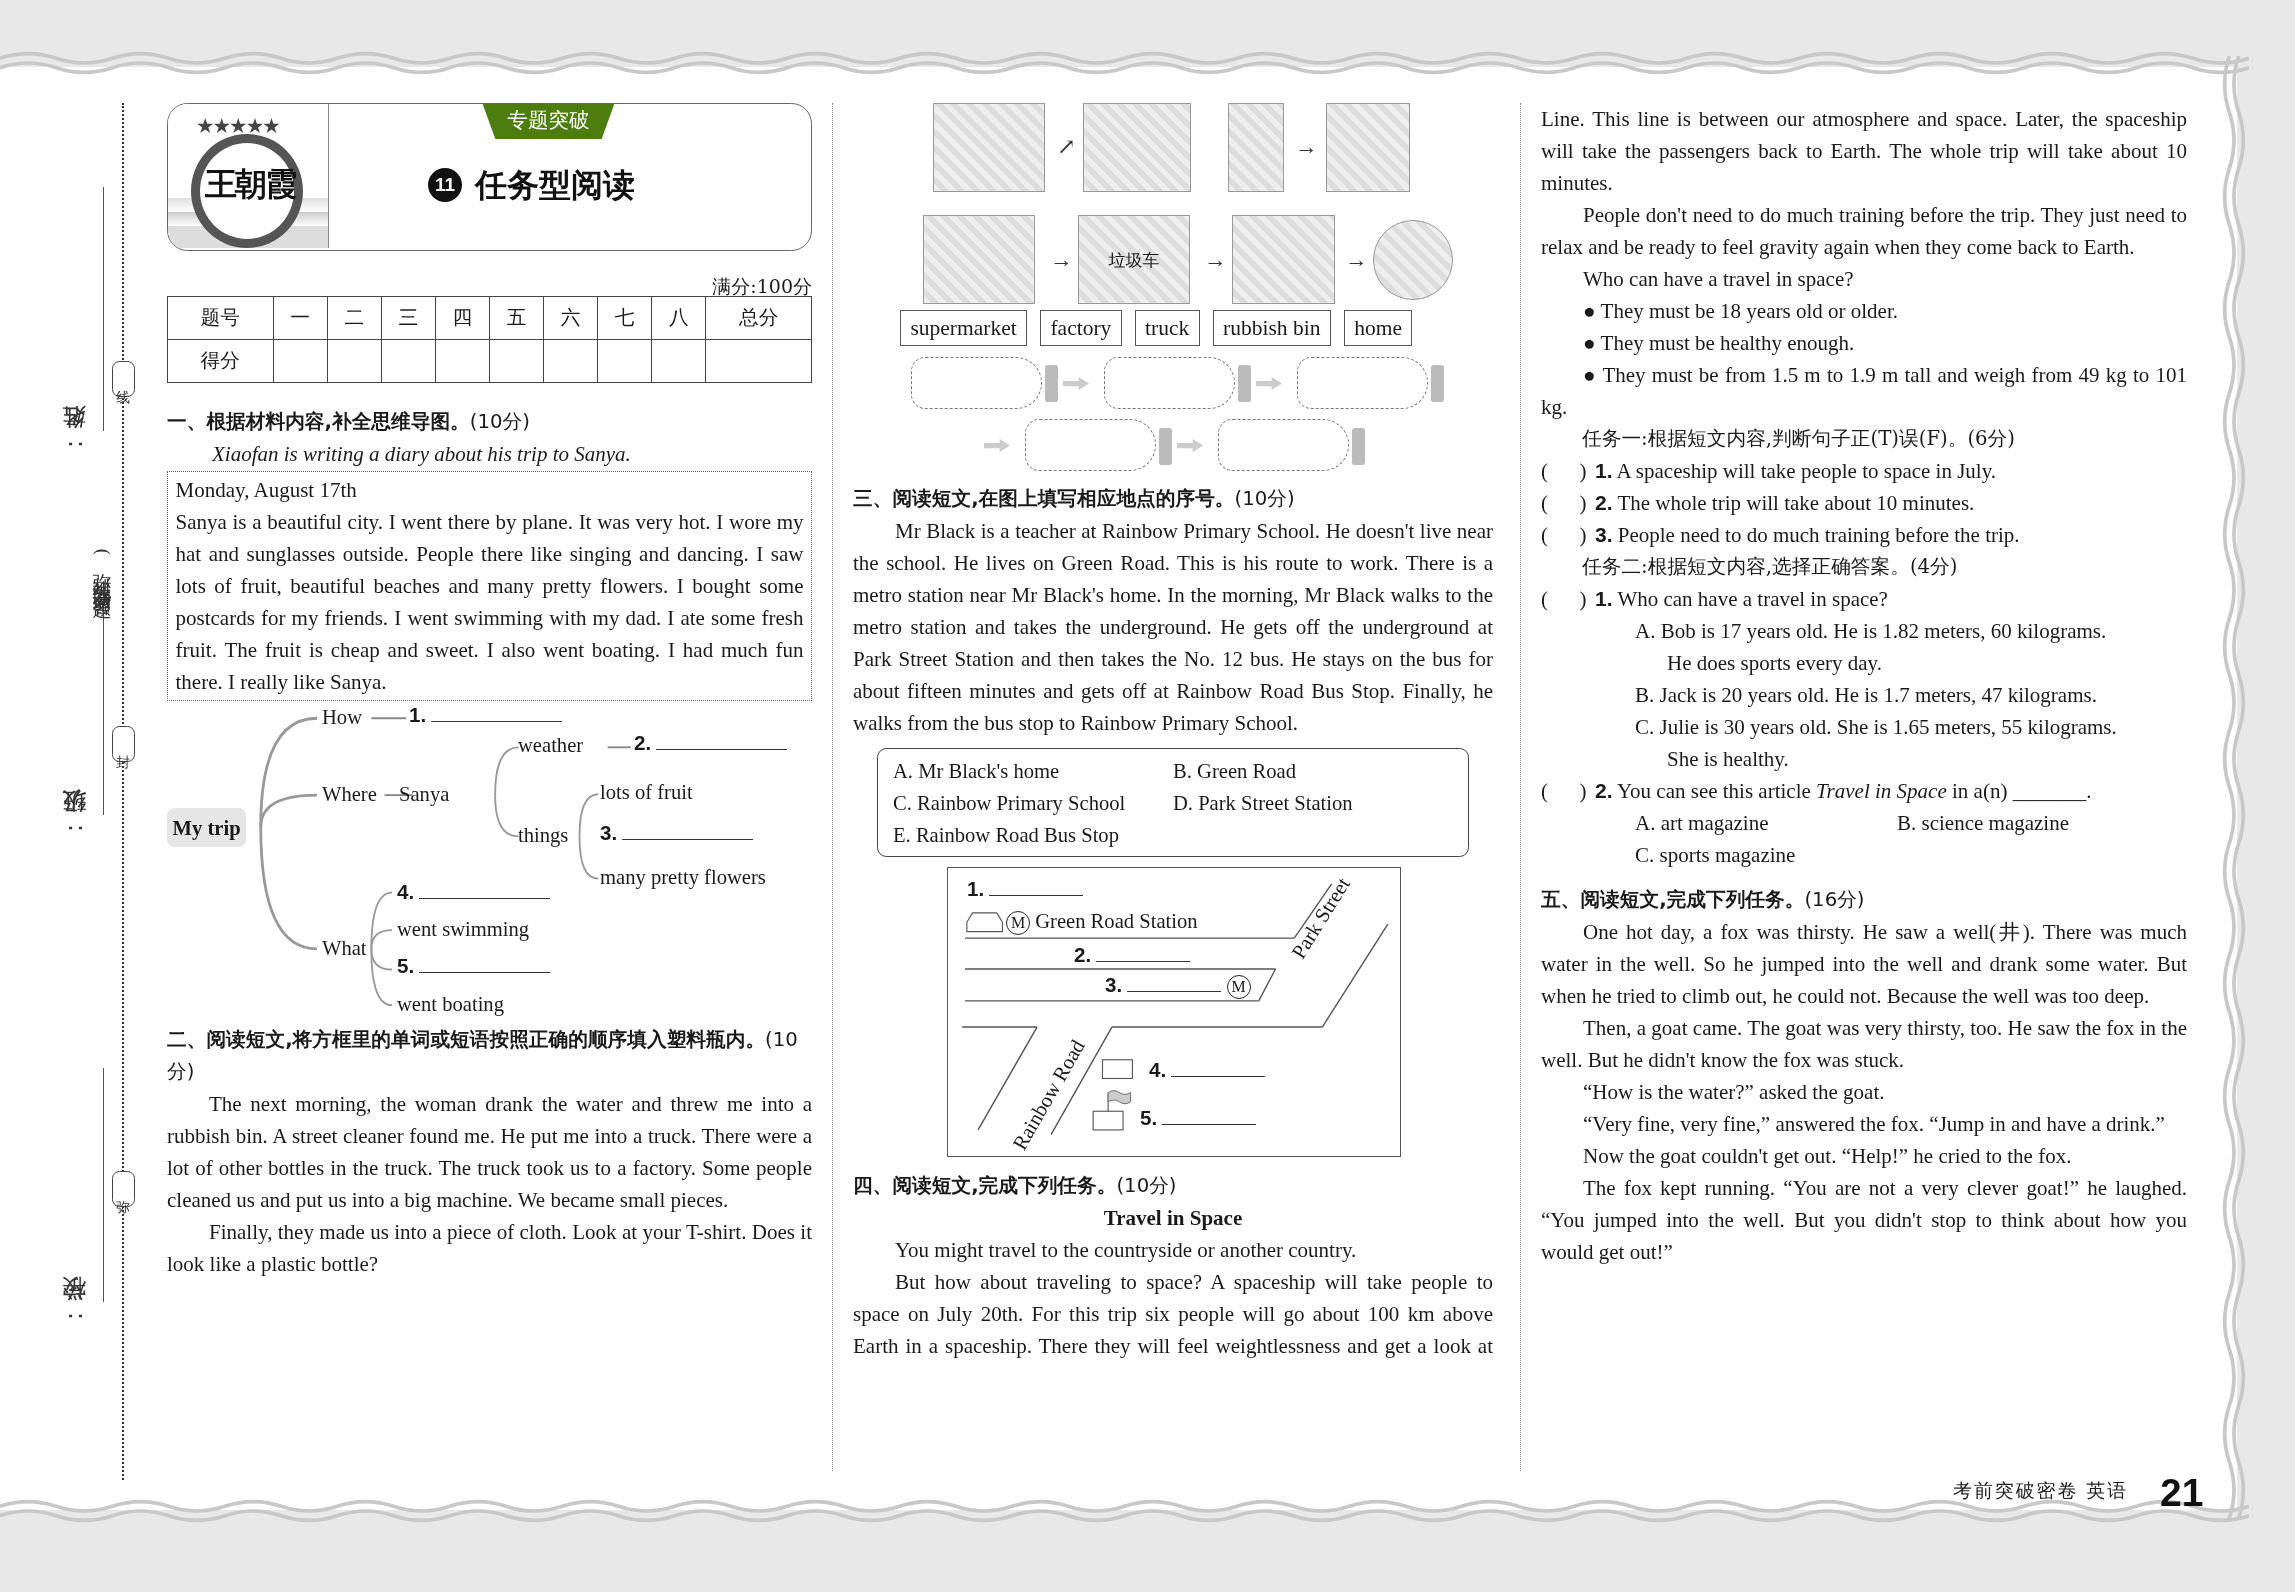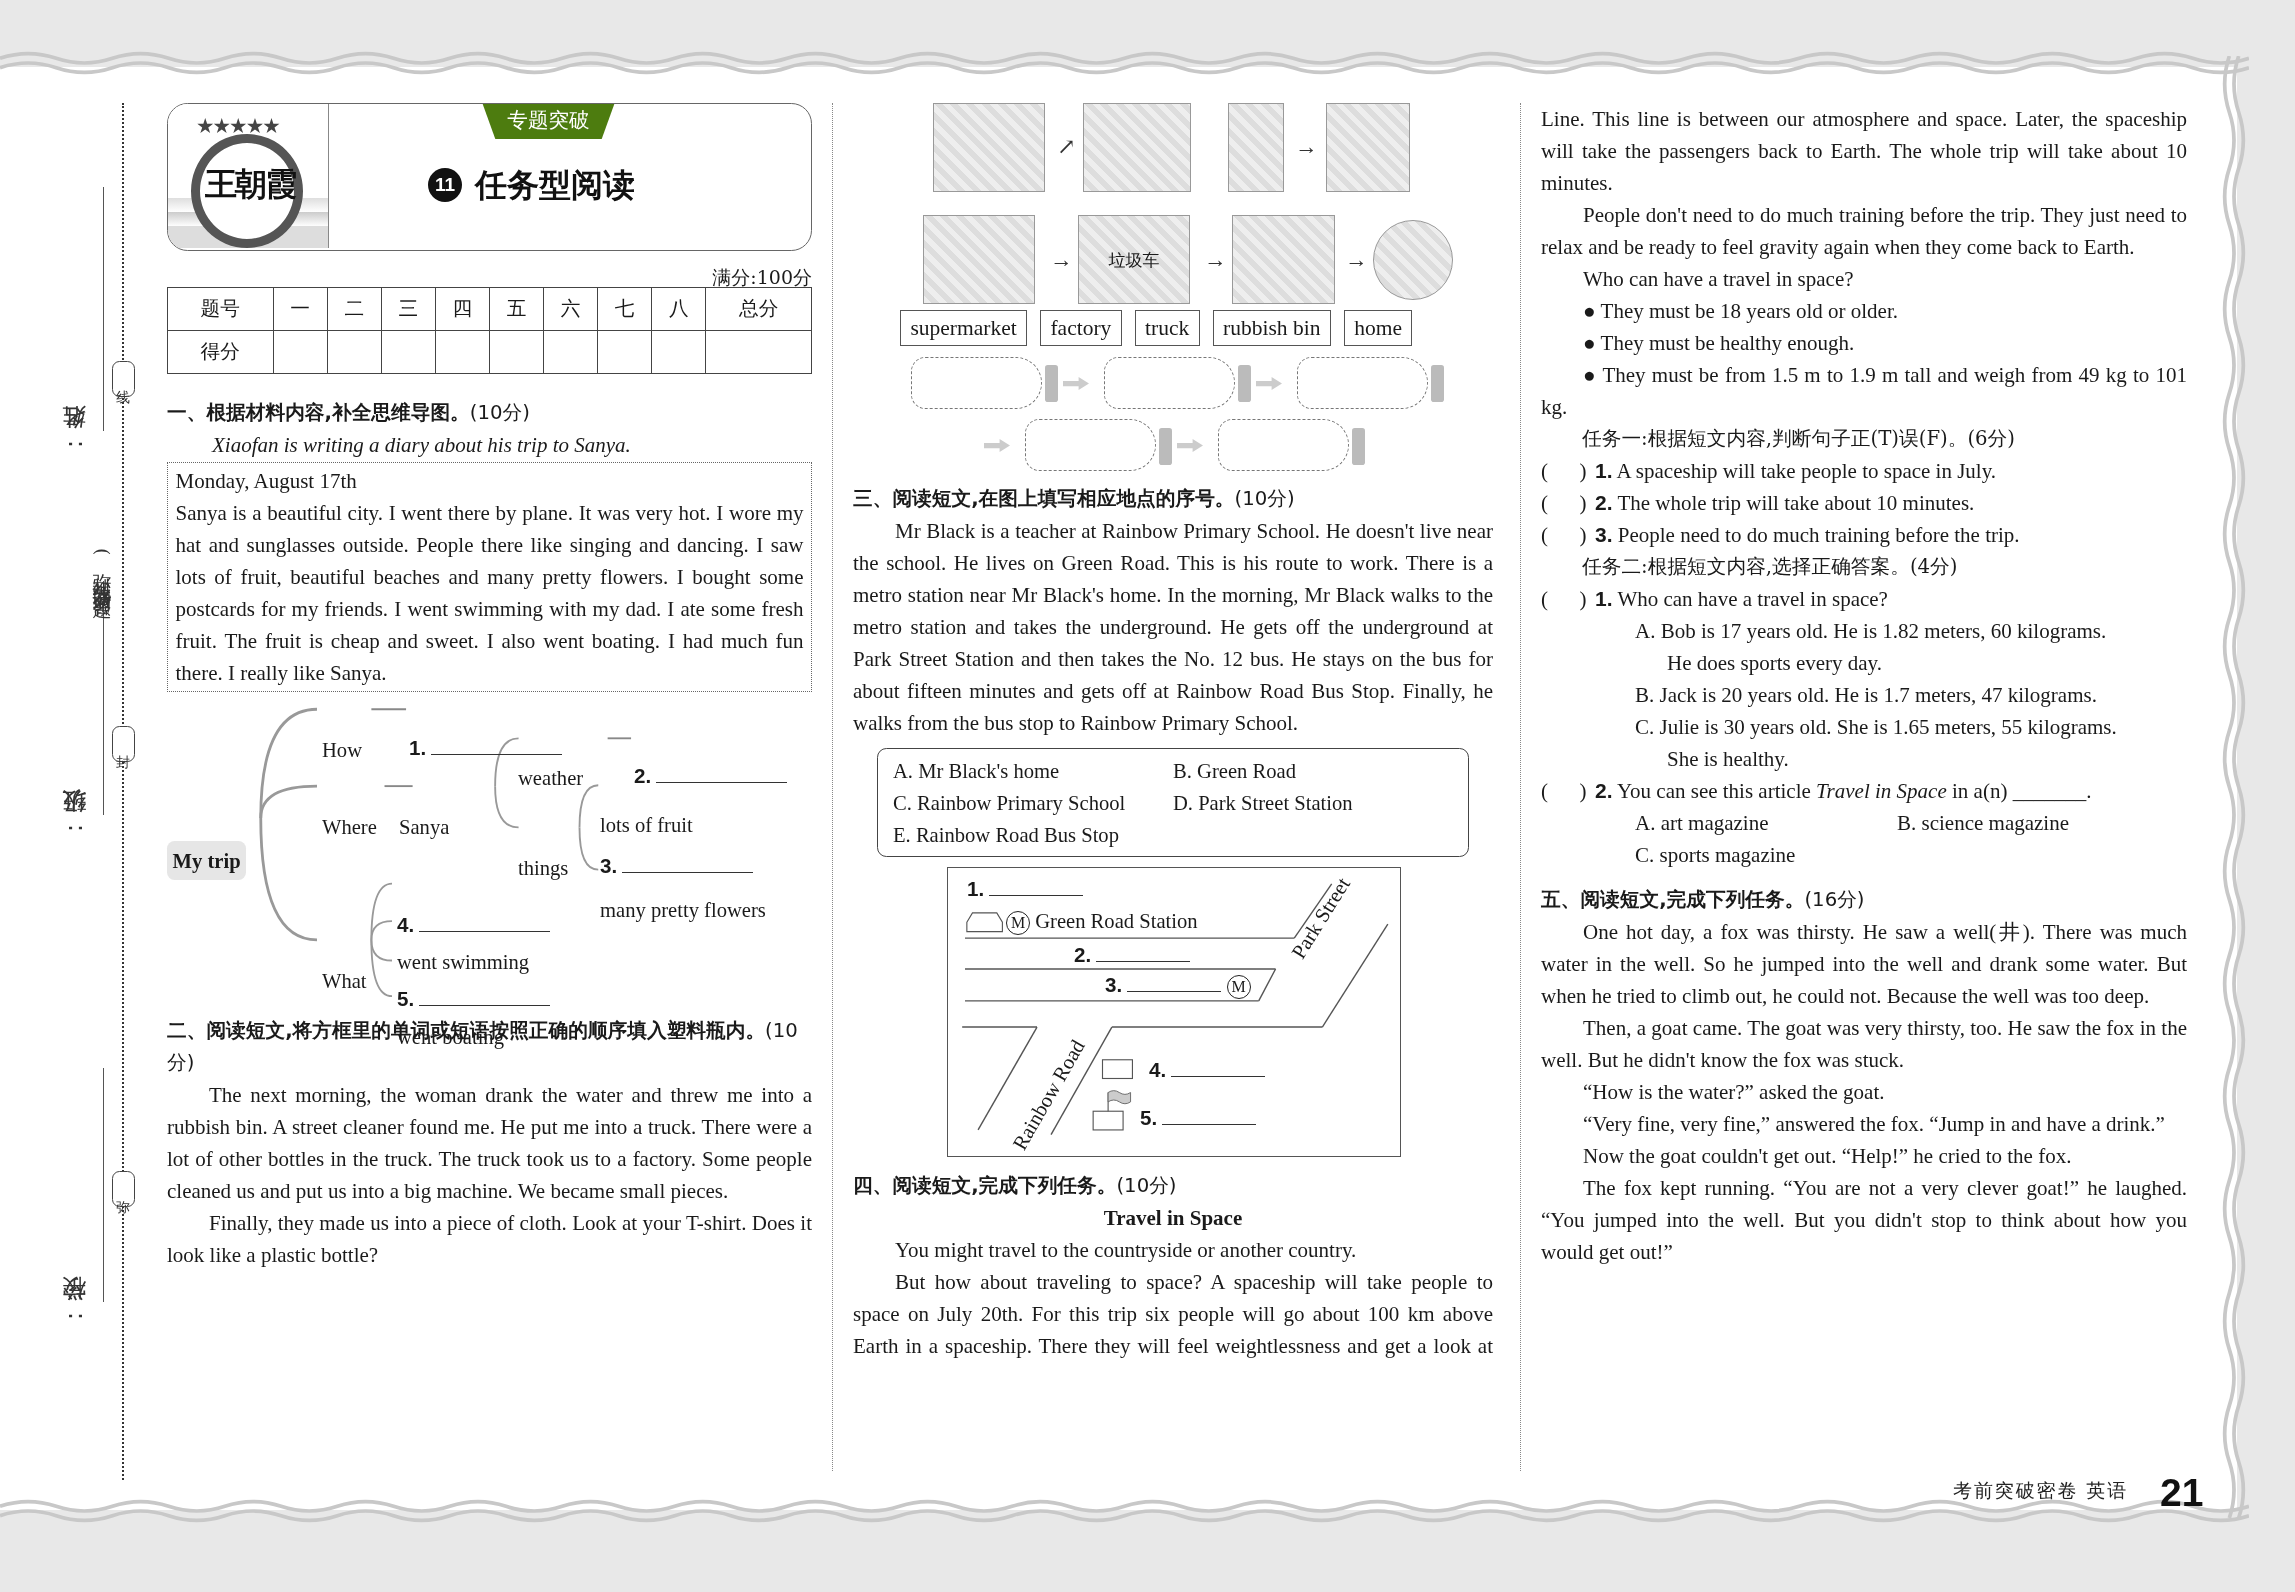--- a/index.html
+++ b/index.html
@@ -28,35 +28,35 @@
   .header { position: relative; width: 645px; height: 148px; border: 1.9px solid #666; border-radius: 20.6px; overflow: hidden; }
   .logo { position: absolute; left: 0; top: 0; width: 161px; height: 144px; border-right: 0.9px solid #888; background: linear-gradient(#fff 65%, #ddd 65%, #fff 75%, #ccc 75%, #fff 85%, #ddd 85%); }
   .logo-ring { position: absolute; left: 23.4px; top: 30px; width: 112px; height: 114px; border-radius: 50%; border: 9.4px solid #555; background: #fff; }
   .logo-text { position: absolute; left: 37px; top: 64px; font-size: 32px; font-family: "DejaVu Serif", serif; font-weight: bold; color: #111; letter-spacing: -1.9px; }
   .logo-stars { position: absolute; left: 28px; top: 5.6px; font-size: 20.6px; color: #444; letter-spacing: -1.9px; }
   .badge { position: absolute; left: 314px; top: -1.9px; width: 133px; height: 37px; background: #4d7c0f; color: #fff; font-family: "DejaVu Sans", sans-serif; font-size: 20.6px; text-align: center; line-height: 36px; clip-path: polygon(0 0, 100% 0, 90% 100%, 10% 100%); }
   .title-wrap { position: absolute; left: 260px; top: 64px; display: flex; align-items: center; gap: 13px; }
   .num-circle { width: 34px; height: 34px; border-radius: 50%; background: #111; color: #fff; font-family: "Liberation Sans", sans-serif; font-weight: bold; font-size: 19px; text-align: center; line-height: 34px; }
   .title { font-family: "DejaVu Sans", sans-serif; font-weight: bold; font-size: 32px; color: #111; }
 
-  .fullscore { text-align: right; font-size: 19px; margin-top: 10px; height: 26px; font-family: "DejaVu Serif", serif; }
+  .fullscore { text-align: right; font-size: 19px; margin-top: 19px; height: 26px; font-family: "DejaVu Serif", serif; }
   table.score { width: 645px; border-collapse: collapse; font-family: "DejaVu Sans", sans-serif; font-size: 19.7px; }
   table.score td { border: 0.9px solid #444; height: 43px; text-align: center; }
   table.score { border-top: 1.9px solid #222; border-bottom: 1.9px solid #222; }
 
   .sec-title { font-family: "DejaVu Sans", sans-serif; font-weight: bold; font-size: 19.7px; line-height: 32px; }
   .sec-title .pts { font-weight: normal; }
   .indent { text-indent: 2em; }
   p.just { text-align: justify; }
   .italic { font-style: italic; }
   .diary { border: 0.9px dotted #666; padding: 1.9px 7.5px; margin-top: 1.9px; text-align: justify; }
 
   
   .mindmap { position: relative; height: 319px; margin-top: 3.7px; font-size: 20.6px; }
-  .mm { position: absolute; white-space: nowrap; margin-top: 42px; }
+  .mm { position: absolute; white-space: nowrap; }
   .mm-root { left: 0; top: 103px; background: #e6e6e6; border-radius: 7.5px; padding: 3.7px 5.6px; font-weight: bold; }
   .blank { display: inline-block; border-bottom: 1.4px solid #333; width: 131px; height: 20.6px; vertical-align: baseline; }
   .bnum { font-family: "Liberation Sans", sans-serif; font-weight: bold; }
 
   .words { display: flex; gap: 13px; margin-left: 47px; margin-top: 5.6px; }
   .word { border: 1.4px solid #555; padding: 0 9.4px; font-size: 21.5px; line-height: 34px; }
 
   .bottles { position: relative; height: 122px; margin-top: 7.5px; }
   .bottle { position: absolute; width: 131px; height: 52px; border: 1.9px dashed #777; border-radius: 20.6px 37px 37px 20.6px; }
   .bottle::after { content: ""; position: absolute; right: -17px; top: 7.5px; width: 13px; height: 37px; background: #bbb; border-radius: 2.8px; }

